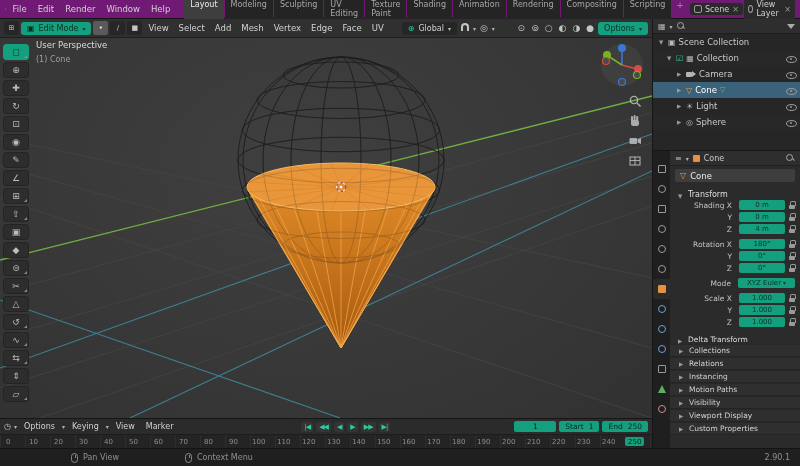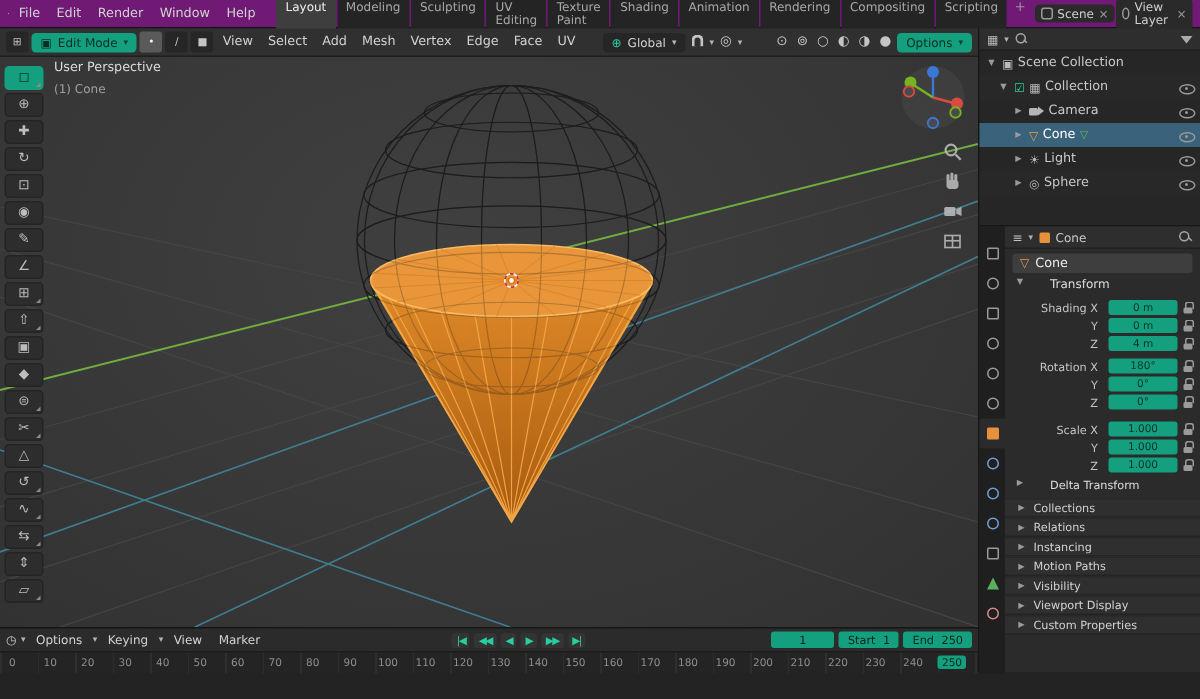--- a/index.html
+++ b/index.html
@@ -58,21 +58,21 @@
   #ptabs{position:absolute;left:0;top:0;width:17px;height:298px;background:#1f1f1f;display:flex;flex-direction:column;align-items:center;padding-top:8px;gap:0}
   .ptab{width:17px;height:20px;display:flex;align-items:center;justify-content:center}
   .ptab.active{background:#2b2b2b;border-radius:2px 0 0 2px}
   .t-ci{width:8px;height:8px;border:1.5px solid #9a9a9a;border-radius:50%}
   .t-sq{width:8px;height:8px;border:1.5px solid #9a9a9a;border-radius:1px}
   .t-tri{width:0;height:0;border-left:4.5px solid transparent;border-right:4.5px solid transparent;border-bottom:8px solid #5cb05c}
   #pcontent{margin-left:17px;height:100%}
   #phead{height:15px;background:#2e2e2e;border-bottom:1px solid #202020;display:flex;align-items:center;gap:4px;padding:0 5px}
   .bsq{width:7px;height:7px;background:#e8913c;border-radius:1px;display:inline-block}
   #namerow{margin:3px 5px;height:13px;background:#3e3e3e;border-radius:2px;display:flex;align-items:center;gap:4px;padding:0 5px;font-size:8.5px;color:#ececec}
-  .sechead{display:flex;align-items:flex-start;gap:16px;height:14px;padding:0 6px;font-size:8px;color:#dedede}
+  .sechead{display:flex;align-items:flex-end;gap:4px;height:14px;padding:0 6px;font-size:8px;color:#dedede}
   .prow{display:flex;align-items:center;height:12px;padding:0 5px 0 6px;gap:3px}
   .plabel{flex:1;text-align:right;padding-right:4px;font-size:7.5px;color:#c4c4c4;white-space:nowrap}
   .pfield{flex:0 0 46px;height:10px;background:var(--t);border-radius:2px;color:#0a3228;font-size:7px;line-height:10px;text-align:center;display:flex;align-items:center;justify-content:center;gap:2px}
   .pfield.wide{flex-basis:57px}
   .lock{width:7px;height:8px;position:relative;display:inline-block}
   .lock::before{content:"";position:absolute;left:1.5px;top:0;width:4px;height:4px;border:1px solid #9a9a9a;border-radius:2px 2px 0 0;border-bottom:none}
   .lock::after{content:"";position:absolute;left:0.5px;top:3.5px;width:6px;height:4.5px;background:#9a9a9a;border-radius:1px}
   .gap{height:3px}
   .sect{display:flex;align-items:center;gap:4px;height:13px;padding:0 7px;background:#2f2f2f;border-top:1px solid #282828;border-bottom:1px solid #242424;font-size:7.5px;color:#d2d2d2}
   
@@ -427,20 +427,27 @@
         <span class="plabel">Y</span>
         <span class="pfield">0°</span>
         <span class="lock"></span>
       </div>
       <div class="prow">
         <span class="plabel">Z</span>
         <span class="pfield">0°</span>
         <span class="lock"></span>
       </div>
       <div class="gap"></div>
+      <div class="prow">
+        <span class="plabel">Mode</span>
+        <span class="pfield wide">
+          <span>XYZ Euler</span>
+          <span class="car">▾</span>
+        </span>
+      </div>
       <div class="gap"></div>
       <div class="prow">
         <span class="plabel">Scale X</span>
         <span class="pfield">1.000</span>
         <span class="lock"></span>
       </div>
       <div class="prow">
         <span class="plabel">Y</span>
         <span class="pfield">1.000</span>
         <span class="lock"></span>
@@ -537,14 +544,24 @@
       <span class="fr" style="left:477px">190</span>
       <span class="fr" style="left:502px">200</span>
       <span class="fr" style="left:527px">210</span>
       <span class="fr" style="left:552px">220</span>
       <span class="fr" style="left:577px">230</span>
       <span class="fr" style="left:602px">240</span>
       <span class="endchip">250</span>
     </div>
   </div>
 
+  <div id="statusbar">
+    <div style="width:66px"></div>
+    <span class="mouse"></span>
+    <span>Pan View</span>
+    <div style="width:56px"></div>
+    <span class="mouse"></span>
+    <span>Context Menu</span>
+    <div class="spacer"></div>
+    <span style="margin-right:10px">2.90.1</span>
+  </div>
 
 </div>
 
 </body></html>

